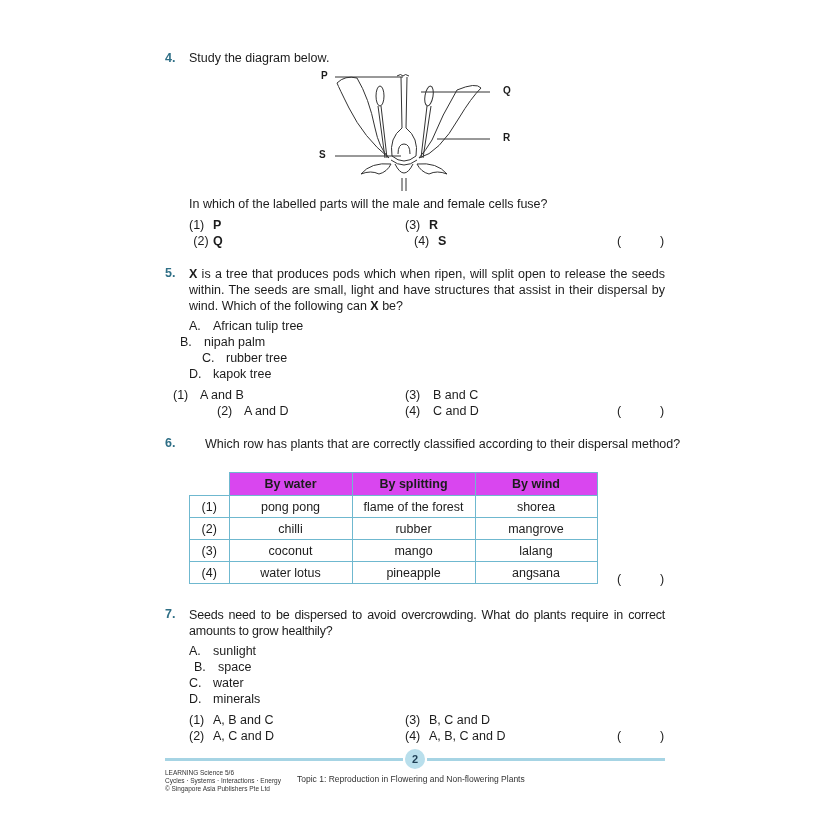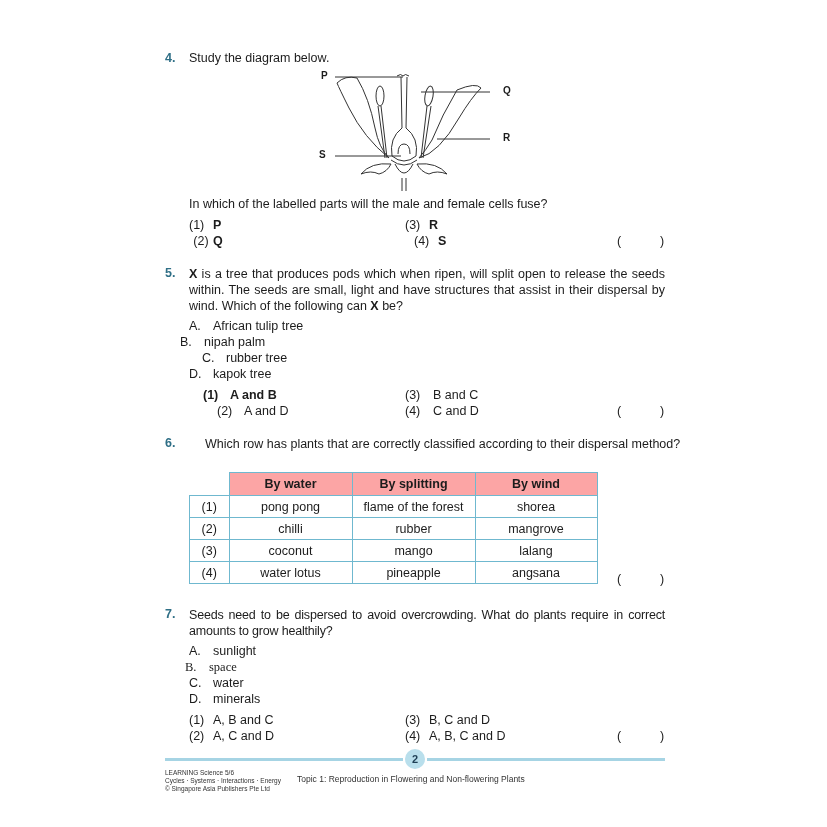--- a/index.html
+++ b/index.html
@@ -6,21 +6,21 @@
   body { width:827px; height:827px; position:relative; overflow:hidden;
          font-family:"Liberation Sans", sans-serif; color:#1c1c1c; font-size:12.5px; }
   .abs { position:absolute; white-space:nowrap; }
   .qnum { color:#2f6f86; font-weight:bold; }
   .b { font-weight:bold; }
   .para { position:absolute; left:189px; width:476px; line-height:16px; text-align:justify; white-space:normal; }
   .opt-label { display:inline-block; width:24px; }
   .bracket { position:absolute; }
   table.disp { position:absolute; left:189px; top:472px; border-collapse:collapse; font-size:12.5px; }
   table.disp td, table.disp th { border:1px solid #6fb8cf; height:21px; padding:0; text-align:center; }
-  table.disp th { background:#fca5a5; font-weight:bold; height:22px; }
+  table.disp th { background:#d946ef; font-weight:bold; height:22px; }
   table.disp th.blank { background:#ffffff; border-top:none; border-left:none; }
   .footer-line { position:absolute; top:758px; height:3px; background:#a6d4e4; }
   .page-circle { position:absolute; left:405px; top:749px; width:20px; height:20px; border-radius:50%;
                  background:#b9dfec; color:#1f3f55; font-weight:bold; font-size:11px; text-align:center; line-height:20px; }
   .foot-small { position:absolute; left:165px; font-size:6.5px; color:#333; line-height:8px; }
   .foot-topic { position:absolute; left:297px; top:774px; font-size:8.5px; color:#333; }
   svg line, svg path, svg ellipse { stroke:#333; fill:none; stroke-width:1; }
 </style>
 </head>
 <body>
@@ -77,21 +77,21 @@
 
 <div>
   <span class="abs qnum" style="left:165px;top:266px;">5.</span>
   <div class="para" style="top:266px;"><b>X</b><span> is a tree that produces pods which when ripen, will split open to release the seeds within. The seeds are small, light and have structures that assist in their dispersal by wind. Which of the following can </span><b>X</b><span> be?</span></div>
 
   <div class="abs" style="left:189px;top:319px;"><span class="opt-label">A.</span><span>African tulip tree</span></div>
   <div class="abs" style="left:180px;top:335px;"><span class="opt-label">B.</span><span>nipah palm</span></div>
   <div class="abs" style="left:189px;top:351px;margin-left:13px;"><span class="opt-label">C.</span><span>rubber tree</span></div>
   <div class="abs" style="left:189px;top:367px;"><span class="opt-label">D.</span><span>kapok tree</span></div>
 
-  <div class="abs" style="left:203px;top:388px;font-weight:bold;"><span class="opt-label" style="width:27px">(1)</span><span>A and B</span></div>
+  <div class="abs" style="left:173px;top:388px;"><span class="opt-label" style="width:27px">(1)</span><span>A and B</span></div>
   <div class="abs" style="left:189px;top:404px;margin-left:28px;"><span class="opt-label" style="width:27px">(2)</span><span>A and D</span></div>
   <div class="abs" style="left:405px;top:388px;"><span class="opt-label" style="width:28px">(3)</span><span>B and C</span></div>
   <div class="abs" style="left:405px;top:404px;"><span class="opt-label" style="width:28px">(4)</span><span>C and D</span></div>
 
   <div>
     <span class="bracket" style="left:617px;top:404px;">(</span>
     <span class="bracket" style="left:660px;top:404px;">)</span>
   </div>
 </div>
 
@@ -138,21 +138,21 @@
     <span class="bracket" style="left:617px;top:572px;">(</span>
     <span class="bracket" style="left:660px;top:572px;">)</span>
   </div>
 </div>
 
 <div>
   <span class="abs qnum" style="left:165px;top:607px;">7.</span>
   <div class="para" style="top:607px;letter-spacing:-0.2px;">Seeds need to be dispersed to avoid overcrowding. What do plants require in correct amounts to grow healthily?</div>
 
   <div class="abs" style="left:189px;top:644px;"><span class="opt-label">A.</span><span>sunlight</span></div>
-  <div class="abs" style="left:185px;top:660px;font-family:Liberation Serif, serif;"><span class="opt-label">B.</span><span>space</span></div>
+  <div class="abs" style="left:194px;top:660px;"><span class="opt-label">B.</span><span>space</span></div>
   <div class="abs" style="left:189px;top:676px;"><span class="opt-label">C.</span><span>water</span></div>
   <div class="abs" style="left:189px;top:692px;"><span class="opt-label">D.</span><span>minerals</span></div>
 
   <div class="abs" style="left:189px;top:713px;"><span class="opt-label">(1)</span><span>A, B and C</span></div>
   <div class="abs" style="left:189px;top:729px;"><span class="opt-label">(2)</span><span>A, C and D</span></div>
   <div class="abs" style="left:405px;top:713px;"><span class="opt-label">(3)</span><span>B, C and D</span></div>
   <div class="abs" style="left:405px;top:729px;"><span class="opt-label">(4)</span><span>A, B, C and D</span></div>
 
   <div>
     <span class="bracket" style="left:617px;top:729px;">(</span>

